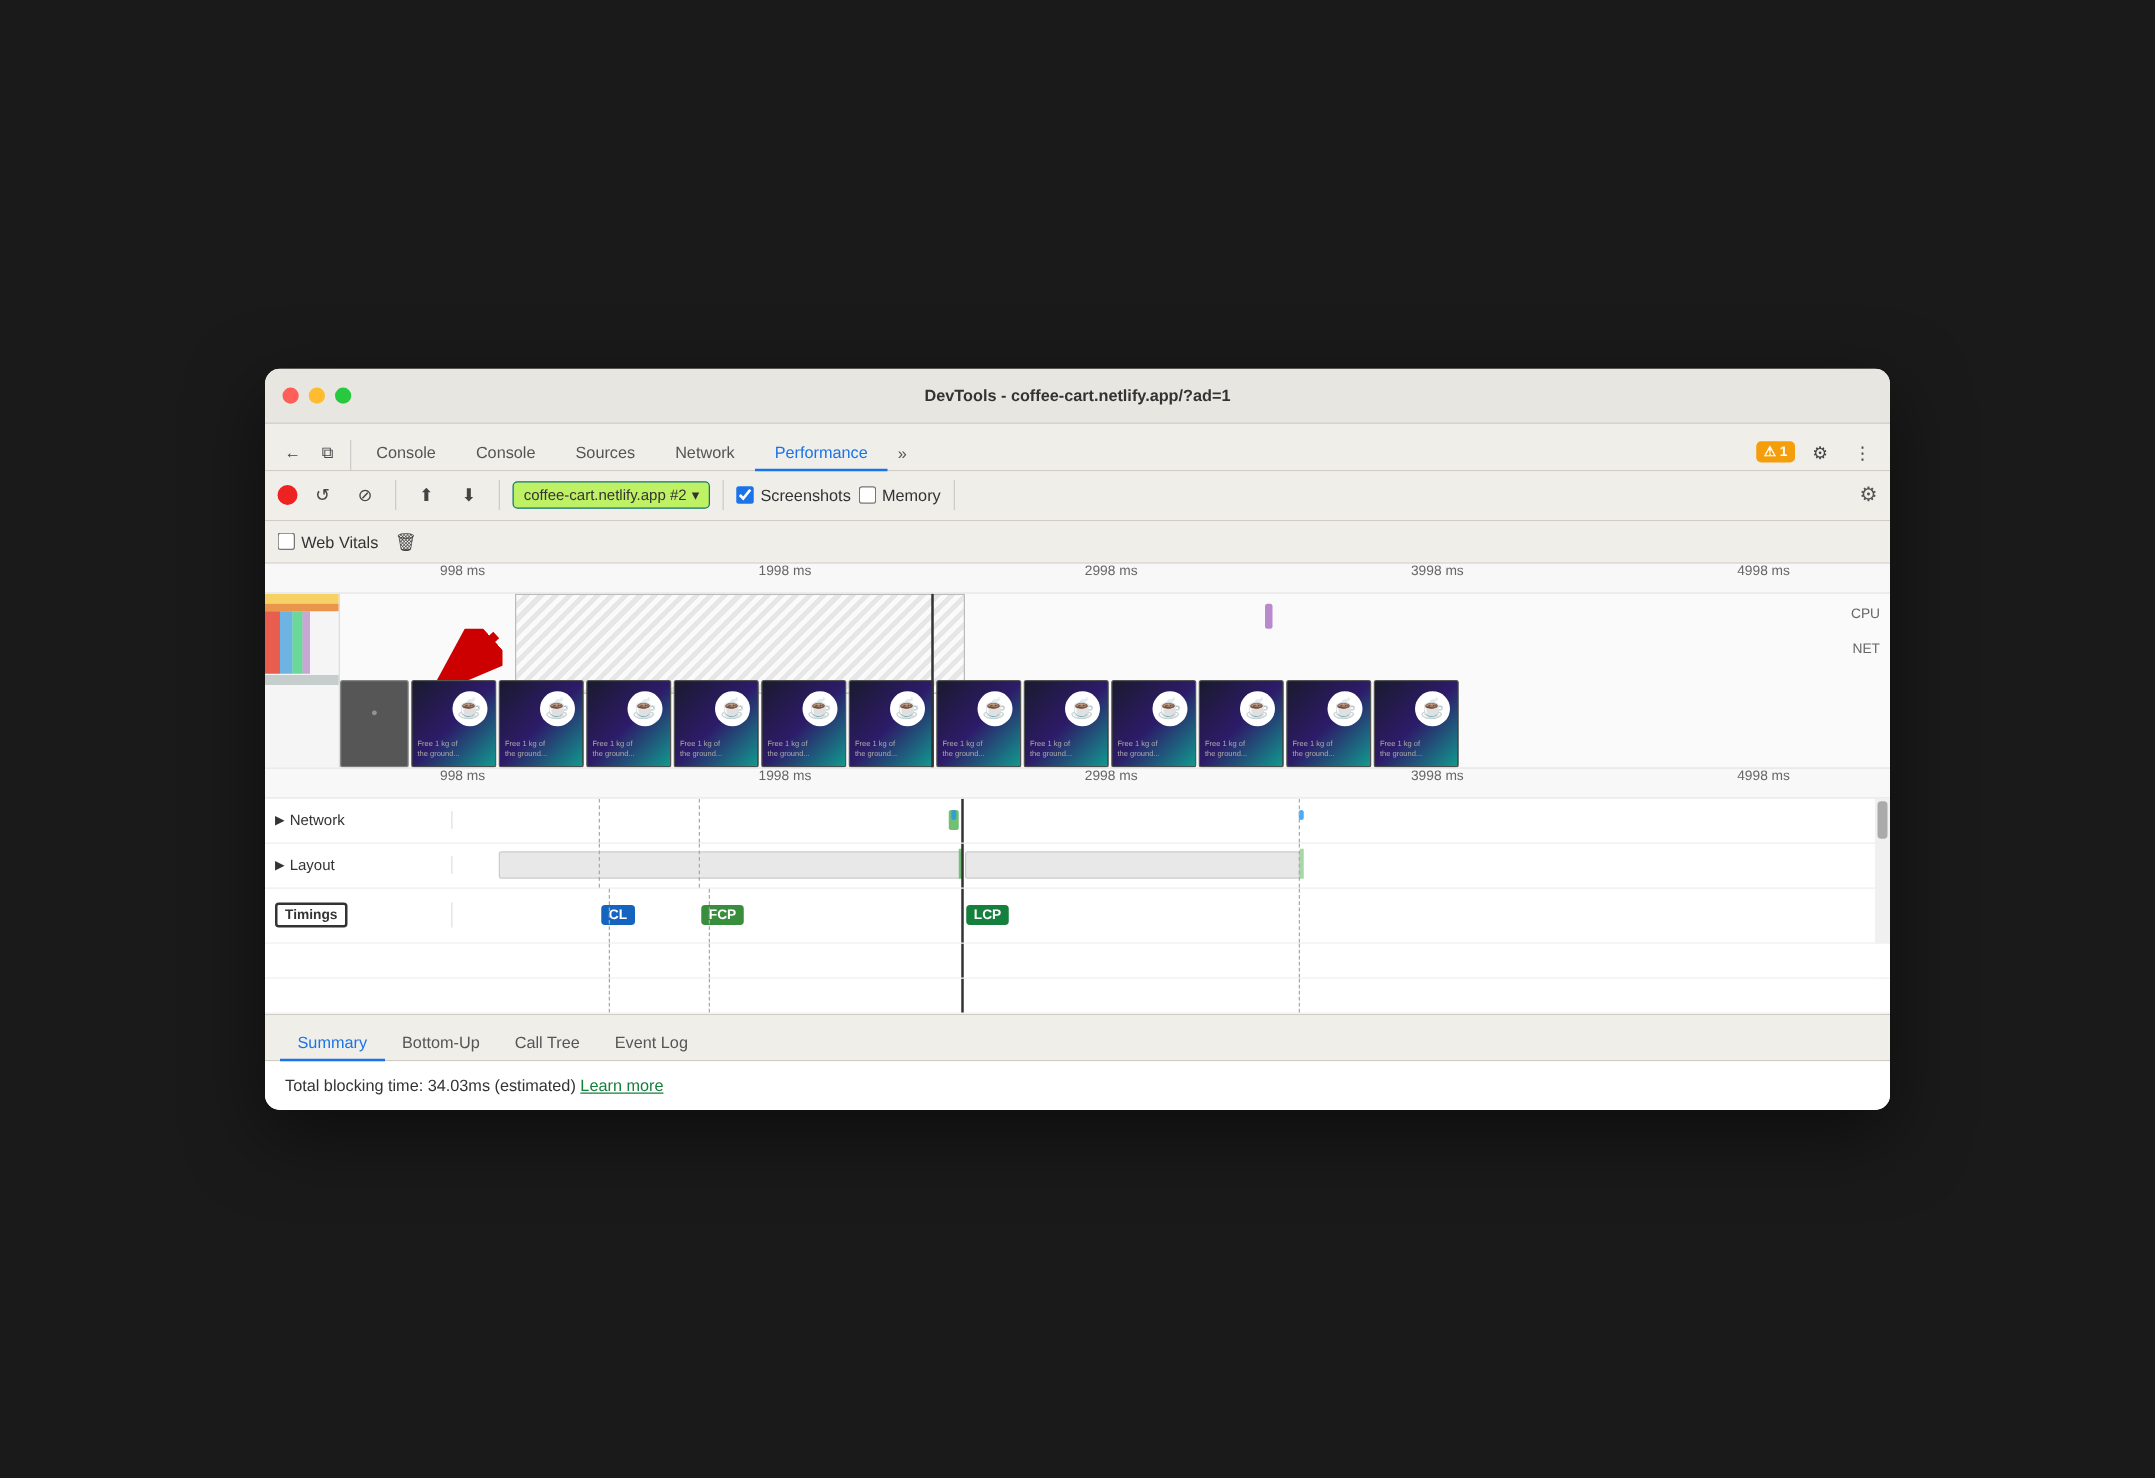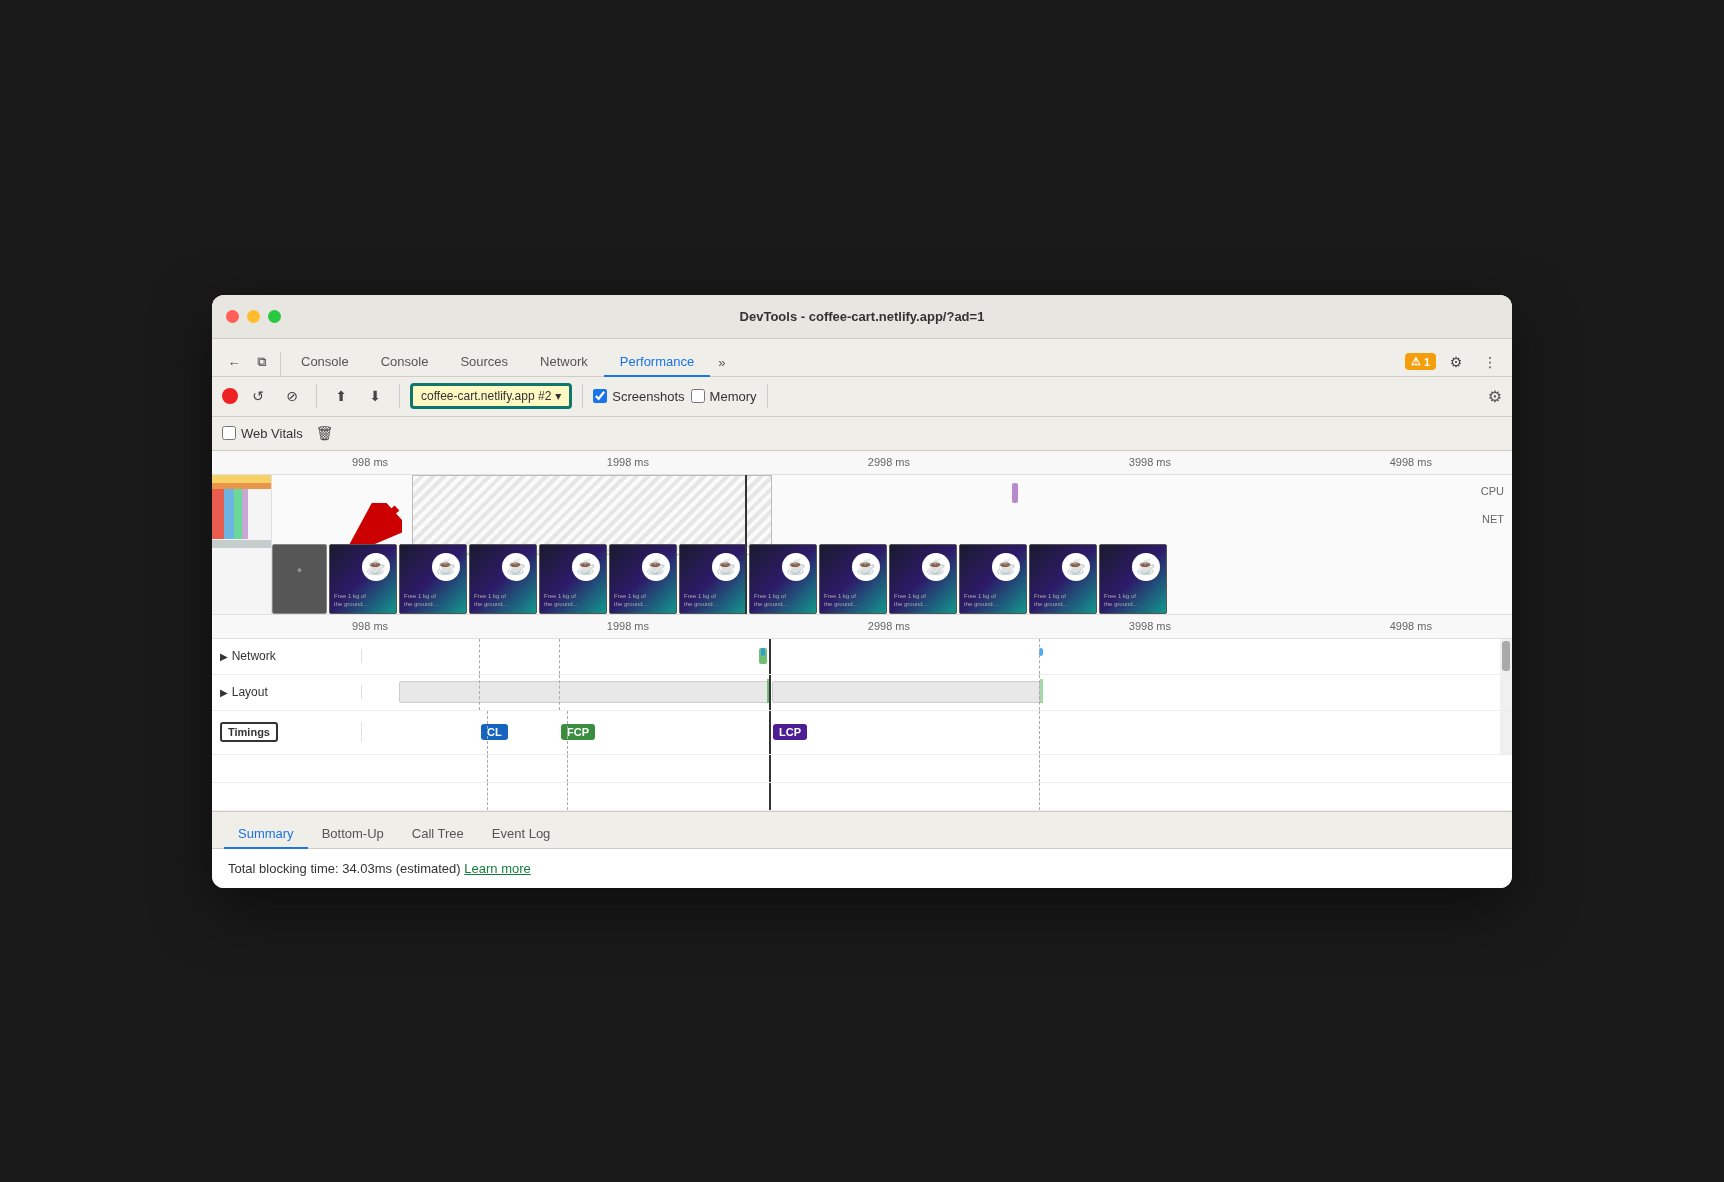--- a/index.html
+++ b/index.html
@@ -108,22 +108,22 @@
     }
     .rec-btn {
       width: 16px; height: 16px;
       background: #888;
       border-radius: 50%;
       cursor: pointer;
     }
     .rec-btn.active { background: #e22; }
     .rec-sep { width: 1px; height: 24px; background: #ccc; margin: 0 4px; }
     .url-chip {
-      background: #fef9c3;
-      border: 3px solid #0f766e;
+      background: #bef264;
+      border: 1px solid #0f766e;
       border-radius: 4px;
       padding: 3px 8px;
       font-size: 12px;
       color: #333;
       display: flex; align-items: center; gap: 4px;
       cursor: pointer;
     }
     .checkbox-label {
       display: flex; align-items: center; gap: 5px;
       font-size: 13px; color: #333; cursor: pointer;
@@ -144,21 +144,20 @@
     .timeline-area {
       background: white;
       overflow: hidden;
     }
     .timeline-ruler {
       background: #f8f8f8;
       border-bottom: 1px solid #e0e0e0;
       height: 24px;
       position: relative;
       display: flex;
-      align-items: center;
       padding: 0 80px 0 80px;
     }
     .ruler-labels {
       display: flex;
       justify-content: space-between;
       width: 100%;
       font-size: 11px;
       color: #666;
     }
     .timeline-content {
@@ -315,21 +314,21 @@
       border-radius: 3px;
       font-size: 11px;
       font-weight: bold;
       color: white;
       position: absolute;
       top: 50%;
       transform: translateY(-50%);
     }
     .timing-cl { background: #1565c0; }
     .timing-fcp { background: #388e3c; }
-    .timing-lcp { background: #4c1d95; }
+    .timing-lcp { background: #15803d; }
     .timing-label {
       display: inline-block;
       padding: 2px 6px;
       border: 2px solid #333;
       border-radius: 3px;
       font-size: 11px;
       font-weight: bold;
       color: #333;
       background: white;
     }

